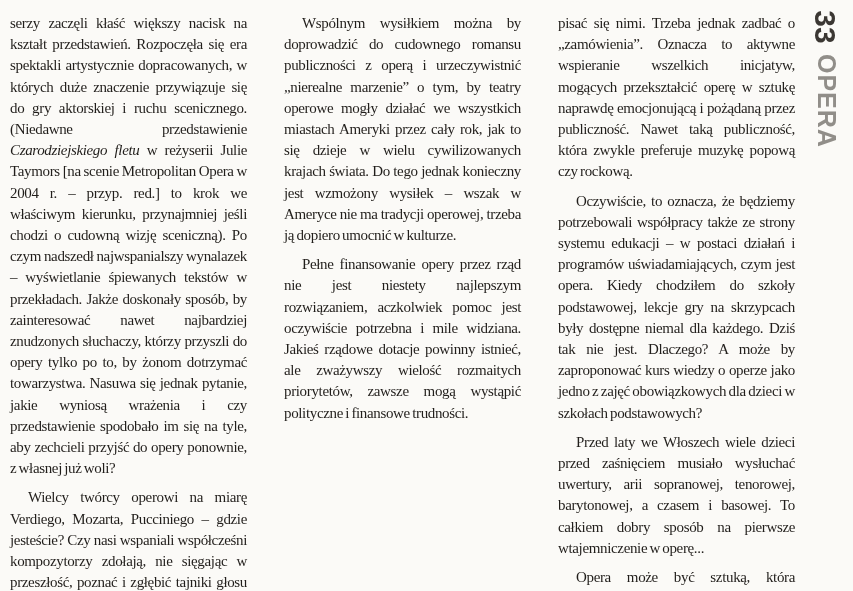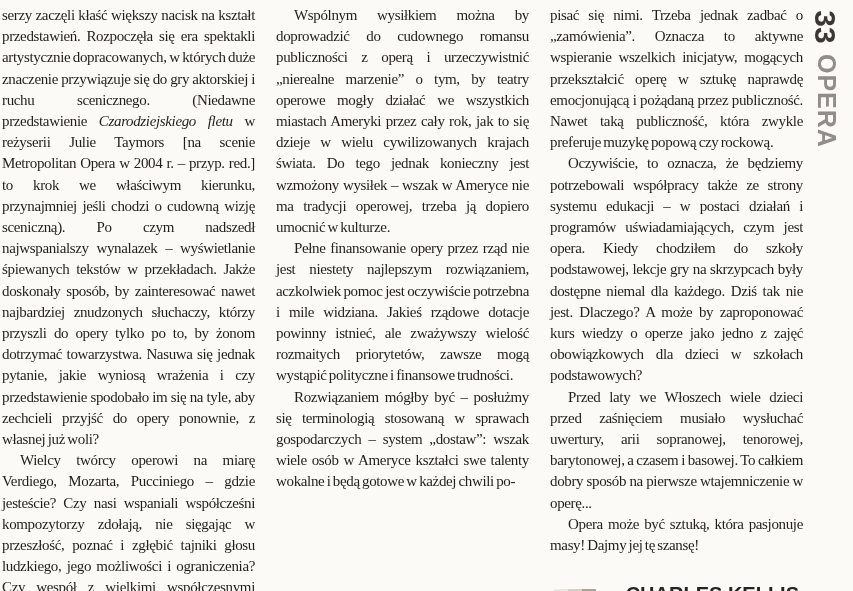--- a/index.html
+++ b/index.html
@@ -18,21 +18,21 @@
     gap:21px;
   }
   .column{
     width:253px;
     text-align:justify;
     font-size:15px;
     line-height:21.2px;
     letter-spacing:-0.35px;
     word-spacing:-1.1px;
   }
-  .column p{margin:0;}
+  .column p{margin:8px;}
   .column p.indent{text-indent:18px;}
   .column em{font-style:italic;}
   .signature{
     margin-top:26px;
     font-family:"Liberation Sans", sans-serif;
     font-weight:bold;
     text-align:right;
     letter-spacing:0;
     word-spacing:0;
     padding-right:4px;
@@ -94,21 +94,20 @@
 <div class="page">
 
   <div class="columns">
     <div class="column">
         <p><span>serzy zaczęli kłaść większy nacisk na kształt przedstawień. Rozpoczęła się era spektakli artystycznie dopracowanych, w których duże znaczenie przywiązuje się do gry aktorskiej i ruchu scenicznego. (Niedawne przedstawienie </span><em>Czarodziejskiego fletu</em><span> w reżyserii Julie Taymors [na scenie Metropolitan Opera w 2004 r. – przyp. red.] to krok we właściwym kierunku, przynajmniej jeśli chodzi o cudowną wizję sceniczną). Po czym nadszedł najwspanialszy wynalazek – wyświetlanie śpiewanych tekstów w przekładach. Jakże doskonały sposób, by zainteresować nawet najbardziej znudzonych słuchaczy, którzy przyszli do opery tylko po to, by żonom dotrzymać towarzystwa. Nasuwa się jednak pytanie, jakie wyniosą wrażenia i czy przedstawienie spodobało im się na tyle, aby zechcieli przyjść do opery ponownie, z własnej już woli?</span></p>
         <p class="indent"><span>Wielcy twórcy operowi na miarę Verdiego, Mozarta, Pucciniego – gdzie jesteście? Czy nasi wspaniali współcześni kompozytorzy zdołają, nie sięgając w przeszłość, poznać i zgłębić tajniki głosu ludzkiego, jego możliwości i ograniczenia? Czy wespół z wielkimi współczesnymi śpiewa-</span></p>
       </div>
     <div class="column">
         <p class="indent"><span>Wspólnym wysiłkiem można by doprowadzić do cudownego romansu publiczności z operą i urzeczywistnić „nierealne marzenie” o tym, by teatry operowe mogły działać we wszystkich miastach Ameryki przez cały rok, jak to się dzieje w wielu cywilizowanych krajach świata. Do tego jednak konieczny jest wzmożony wysiłek – wszak w Ameryce nie ma tradycji operowej, trzeba ją dopiero umocnić w kulturze.</span></p>
         <p class="indent"><span>Pełne finansowanie opery przez rząd nie jest niestety najlepszym rozwiązaniem, aczkolwiek pomoc jest oczywiście potrzebna i mile widziana. Jakieś rządowe dotacje powinny istnieć, ale zważywszy wielość rozmaitych priorytetów, zawsze mogą wystąpić polityczne i finansowe trudności.</span></p>
-        <p class="indent"><span>Rozwiązaniem mógłby być – posłużmy się terminologią stosowaną w sprawach gospodarczych – system „dostaw”: wszak wiele osób w Ameryce kształci swe talenty wokalne i będą gotowe w każdej chwili po-</span></p>
       </div>
     <div class="column">
 
     <p><span>pisać się nimi. Trzeba jednak zadbać o „zamówienia”. Oznacza to aktywne wspieranie wszelkich inicjatyw, mogących przekształcić operę w sztukę naprawdę emocjonującą i pożądaną przez publiczność. Nawet taką publiczność, która zwykle preferuje muzykę popową czy rockową.</span></p>
         <p class="indent"><span>Oczywiście, to oznacza, że będziemy potrzebowali współpracy także ze strony systemu edukacji – w postaci działań i programów uświadamiających, czym jest opera. Kiedy chodziłem do szkoły podstawowej, lekcje gry na skrzypcach były dostępne niemal dla każdego. Dziś tak nie jest. Dlaczego? A może by zaproponować kurs wiedzy o operze jako jedno z zajęć obowiązkowych dla dzieci w szkołach podstawowych?</span></p>
         <p class="indent"><span>Przed laty we Włoszech wiele dzieci przed zaśnięciem musiało wysłuchać uwertury, arii sopranowej, tenorowej, barytonowej, a czasem i basowej. To całkiem dobry sposób na pierwsze wtajemniczenie w operę...</span></p>
         <p class="indent"><span>Opera może być sztuką, która pasjonuje masy! Dajmy jej tę szansę!</span></p>
   <div class="signature">
     <div class="sig-row">
       <span class="end-marker">

